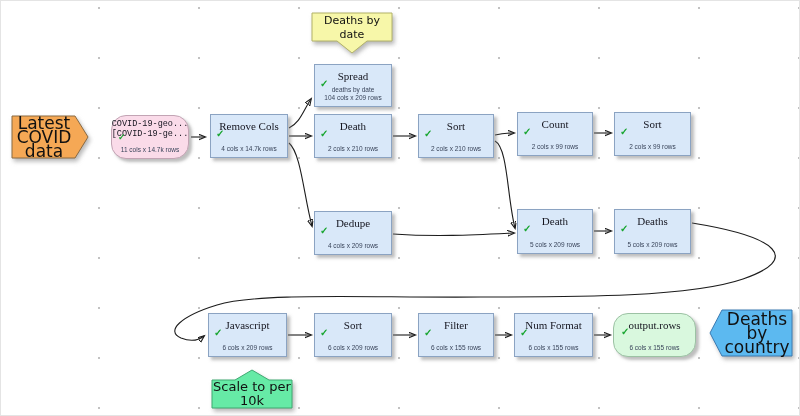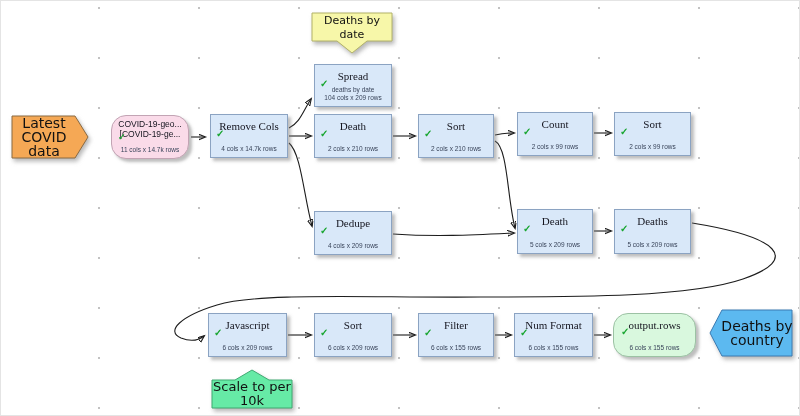--- a/index.html
+++ b/index.html
@@ -19,32 +19,32 @@
     box-shadow:3px 3px 3px rgba(125,125,125,.5);
     display:flex;flex-direction:column;justify-content:space-between;align-items:center;
     padding:5px 2px 4px 2px;
   }
   .ttitle{font-family:Liberation Serif, serif;font-size:11px;color:#15151f;white-space:nowrap;line-height:13px;}
   .tsub{font-size:6.5px;color:#39445a;line-height:8px;text-align:center;}
   .check{position:absolute;left:5px;top:13px;color:#17a52f;font-weight:bold;font-size:10px;z-index:3;}
   
   .rounded{border-radius:15px;}
   .src{background:#fadbe9;border-color:#c2a4b4;padding-top:4px;}
-  .src .srcline{font-family:Liberation Sans, sans-serif;font-size:8.5px;line-height:9.5px;color:#15151f;white-space:nowrap;text-align:center;}
+  .src .srcline{font-family:Liberation Mono, monospace;font-size:8.5px;line-height:9.5px;color:#15151f;white-space:nowrap;text-align:center;}
   .src .check{top:16px;left:6px;font-size:9px;}
   .out{background:#d9f8de;border-color:#9cc2a4;}
   .out .check{top:12px;left:7px;}
   
   .snode{position:absolute;z-index:2;}
   .snode svg{position:absolute;left:0;top:0;width:100%;height:100%;overflow:visible;
     filter:drop-shadow(2.5px 3px 2px rgba(125,125,125,.55));}
   .slabel{
     position:relative;width:100%;height:100%;box-sizing:border-box;
     display:flex;align-items:center;justify-content:center;text-align:center;
-    font-family:"DejaVu Sans",sans-serif;font-size:14px;line-height:14px;color:#111;
+    font-family:"DejaVu Sans",sans-serif;font-size:17px;line-height:14px;color:#111;
     white-space:pre-line;z-index:2;
   }
   .pad-r{padding-right:12px;} .pad-l{padding-left:12px;}
   .pad-b{padding-bottom:11px;} .pad-t{padding-top:9px;}
   .fill-orange{fill:#f5a855;stroke:#8a6a42;stroke-width:1;}
   .fill-red{fill:#f0796a;stroke:#a04a42;stroke-width:1;}
   .fill-cyan{fill:#5cb9f0;stroke:#3a7ab2;stroke-width:1;}
   .fill-yellow{fill:#f7f7a9;stroke:#b2b269;stroke-width:1;}
   .fill-green{fill:#66eaa6;stroke:#3fa871;stroke-width:1;}
 </style>

